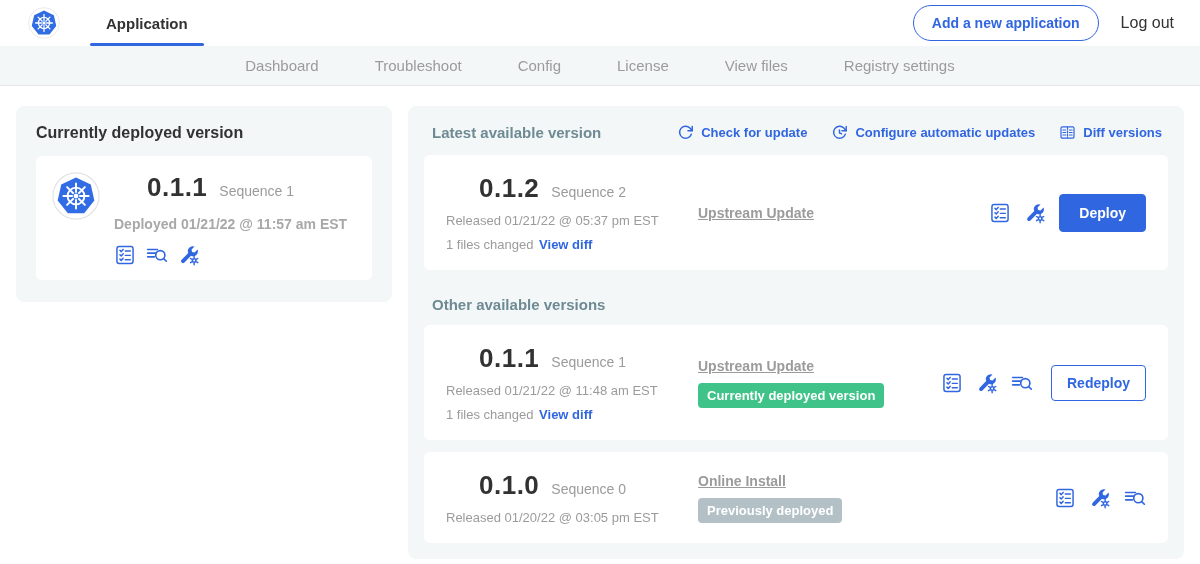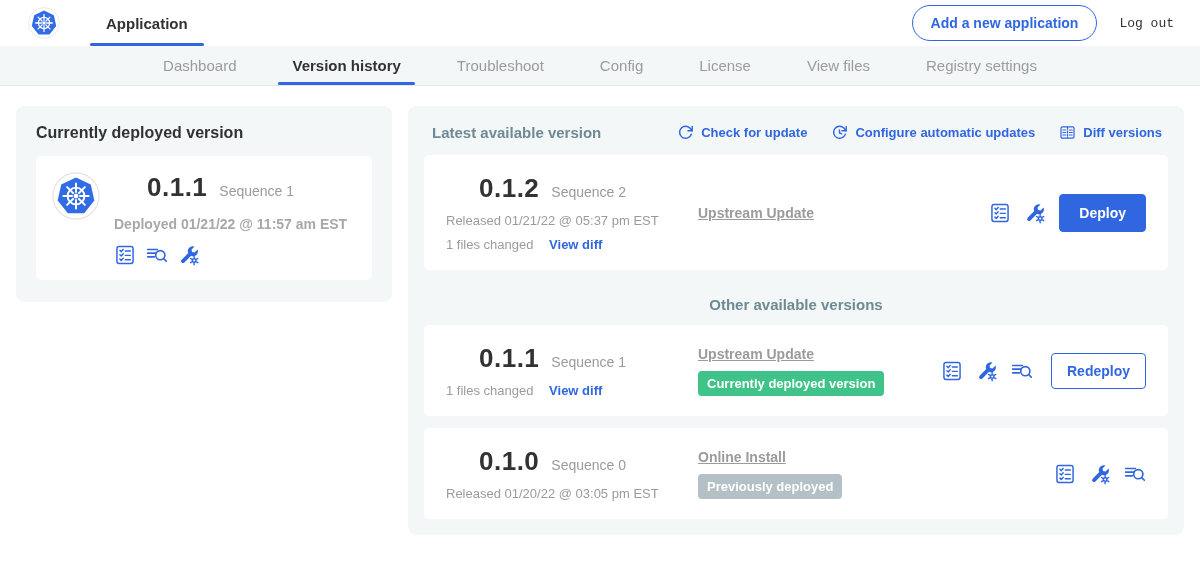--- a/index.html
+++ b/index.html
@@ -39,21 +39,21 @@
     position:absolute;left:0;right:0;bottom:0;height:3px;border-radius:2px;
     background:transparent;
   }
   .top-tab.active .underline{background:var(--accent);}
   .header-right{margin-left:auto;display:flex;align-items:center;gap:22px;}
   .pill-btn{
     background:#fff;border:1px solid var(--accent);color:var(--accent);
     font-family:inherit;font-size:14px;font-weight:700;
     border-radius:18px;padding:9px 18px;cursor:pointer;
   }
-  .logout{font-size:13px;font-weight:500;color:var(--text-dark);cursor:pointer;font-family:Liberation Mono, monospace;}
+  .logout{font-size:16px;font-weight:500;color:var(--text-dark);cursor:pointer;}
 
   
   .subnav{
     height:40px;background:var(--panel-bg);
     border-bottom:1px solid #E4E8EA;
     display:flex;justify-content:center;align-items:stretch;
   }
   .subnav-tab{
     position:relative;display:flex;align-items:center;
     padding:0 28px;font-size:15px;color:var(--text-gray);
@@ -101,42 +101,42 @@
   .head-action .act-icon{width:17px;height:17px;}
   .head-action .act-icon svg{width:100%;height:100%;}
 
   .version-card{
     background:#fff;border-radius:6px;padding:18px 22px;
     display:flex;align-items:center;
   }
   .vc-col1{width:252px;flex:0 0 auto;}
   .released{margin-top:9px;font-size:13px;color:var(--text-gray);font-weight:500;}
   .files-row{margin-top:9px;font-size:13px;color:var(--text-gray);font-weight:500;}
-  .view-diff{color:var(--accent);font-weight:700;margin-left:12px;cursor:pointer;}
+  .view-diff{color:var(--accent);font-weight:700;margin-left:2px;cursor:pointer;}
   .vc-col2{flex:1;}
   .source-label{font-size:14px;font-weight:700;color:var(--text-gray);text-decoration:underline;}
   .badge{
     display:inline-block;margin-top:9px;padding:5px 9px;border-radius:4px;
     color:#fff;font-size:13px;font-weight:700;
   }
   .badge.success{background:var(--badge-success);}
   .badge.muted{background:var(--badge-muted);}
   .vc-col3{display:flex;align-items:center;gap:13px;flex:0 0 auto;}
   .btn-primary{
     background:var(--accent);border:1px solid var(--accent);color:#fff;
     font-family:inherit;font-size:14px;font-weight:700;
     border-radius:4px;padding:10px 19px;cursor:pointer;
   }
   .btn-secondary{
     background:#fff;border:1px solid var(--accent);color:var(--accent);
     font-family:inherit;font-size:14px;font-weight:700;
     border-radius:4px;padding:9px 15px;cursor:pointer;margin-left:5px;
   }
   .other-title{
-    margin:26px 8px 12px;font-size:15px;font-weight:600;color:var(--muted-heading);text-align:center;
+    margin:26px 8px 12px;font-size:15px;font-weight:600;color:var(--muted-heading);
   }
   .card-gap{margin-top:12px;}
 </style>
 </head>
 <body>
 
 <svg width="0" height="0" style="position:absolute" aria-hidden="true">
   <defs>
     <symbol id="i-k8s" viewBox="0 0 40 40">
       <circle cx="20" cy="20" r="19.2" fill="#fff" stroke="#E4E4E4" stroke-width="1"></circle>
@@ -240,24 +240,20 @@
     <button class="pill-btn">Add a new application</button>
     <span class="logout">Log out</span>
   </div>
 </header>
 
 <nav class="subnav">
   <div class="subnav-tab">
     <span>Dashboard</span>
       <span class="underline"></span>
   </div>
-  <div class="subnav-tab active">
-    <span>Version history</span>
-      <span class="underline"></span>
-  </div>
   <div class="subnav-tab">
     <span>Troubleshoot</span>
       <span class="underline"></span>
   </div>
   <div class="subnav-tab">
     <span>Config</span>
       <span class="underline"></span>
   </div>
   <div class="subnav-tab">
     <span>License</span>
@@ -373,20 +369,21 @@
     </div>
 
     <div class="other-title">Other available versions</div>
 
     <div class="version-card">
       <div class="vc-col1">
         <div class="version-row">
           <span class="version-num">0.1.1</span>
           <span class="sequence">Sequence 1</span>
         </div>
+        <div class="released">Released 01/21/22 @ 11:48 am EST</div>
         <div class="files-row">
           <span>1 files changed</span>
           <span class="view-diff">View diff</span>
         </div>
       </div>
       <div class="vc-col2">
         <div class="source-label">Upstream Update</div>
         <span class="badge success">Currently deployed version</span>
       </div>
       <div class="vc-col3">

